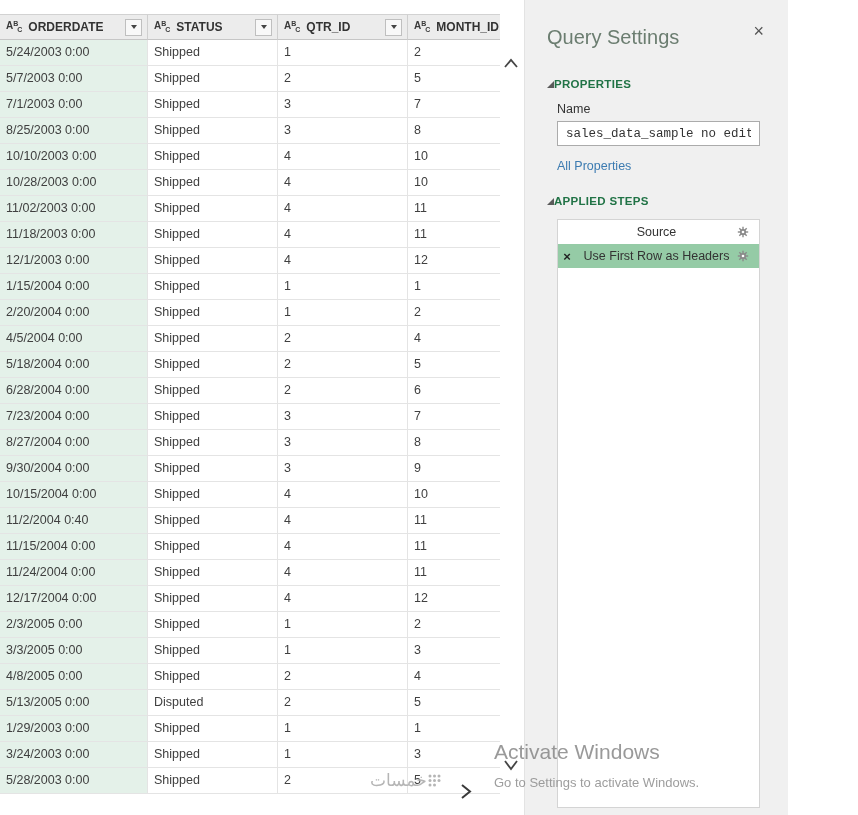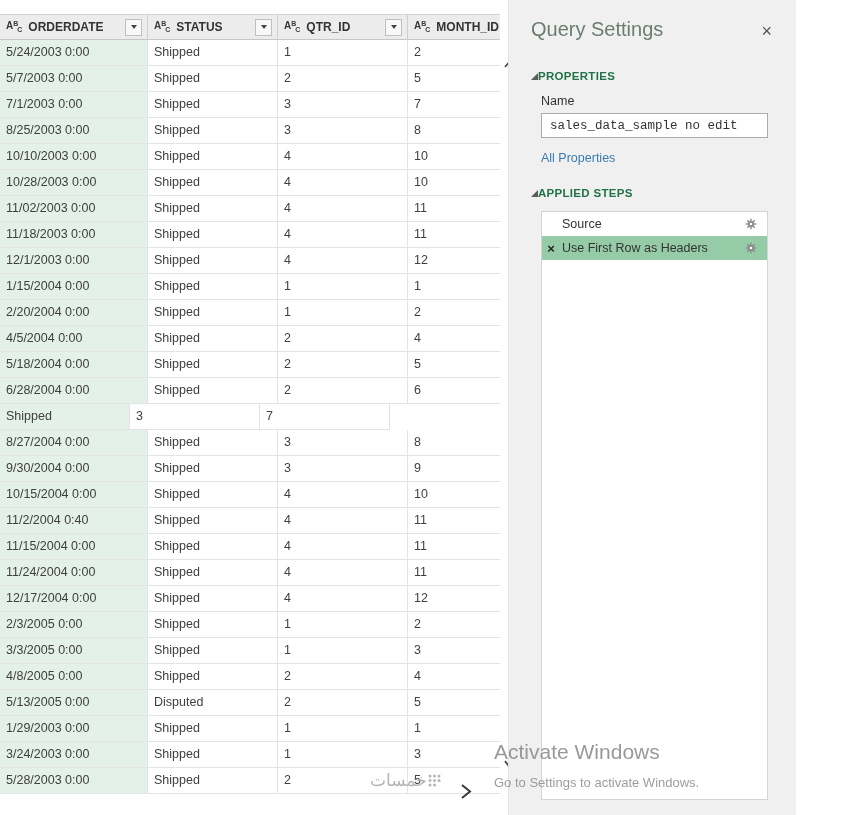--- a/index.html
+++ b/index.html
@@ -52,25 +52,25 @@
   .row .cell:first-child { background: var(--selected-column-bg, #e4f1e9); }
 
   
   .chev { position: absolute; }
   .chev-up    { left: 502px; top: 56px; }
   .chev-down  { left: 502px; top: 757px; }
   .chev-right { left: 457px; top: 782px; }
 
   
   .panel {
-    position: absolute; left: 508px; top: 0;
-    width: 288px; height: 815px;
+    position: absolute; left: 524px; top: 0;
+    width: 264px; height: 815px;
     background: var(--panel-bg, #f0f0f0);
     border-left: 1px solid #e3e3e3;
-    padding-top: 16px;
+    padding-top: 24px;
   }
   .panel-title { margin-left: 22px; font-size: 20px; line-height: 26px; font-weight: 400; color: #6b7d70; }
   .close-x { position: absolute; top: 22px; right: 24px; font-size: 18px; line-height: 18px; color: #555; cursor: default; }
 
   .section { margin: 28px 28px 0 22px; }
   .section + .section { margin-top: 21px; }
   .section-head { display: flex; align-items: center; cursor: default; }
   .expander { width: 0; height: 0; border-left: 7px solid transparent; border-bottom: 7px solid #5a5a5a; }
   .section-title { color: var(--accent-green, #217346); font-weight: bold; font-size: 11.5px; letter-spacing: .3px; }
 
@@ -84,21 +84,21 @@
   }
   .all-props { display: inline-block; margin-top: 13px; font-size: 12.5px; color: var(--link-blue, #3c7bb1); text-decoration: none; cursor: pointer; }
 
   .steps-box {
     margin: 12px 0 0 10px; width: calc(100% - 10px); height: 589px;
     background: #fff; border: 1px solid #d4d4d4; overflow: hidden;
   }
   .step { display: flex; align-items: center; height: 24px; font-size: 12.5px; color: #333; padding-right: 4px; }
   .step.selected { background: var(--selected-step-bg, #95cba6); }
   .del-slot { width: 18px; display: flex; justify-content: center; font-size: 13px; font-weight: bold; color: #222; }
-  .slabel { flex: 1; white-space: nowrap; overflow: hidden; padding-left: 2px; }
+  .slabel { flex: 1; white-space: nowrap; overflow: hidden; padding-left: 2px; text-align: center; }
   .gear-btn { width: 16px; display: flex; align-items: center; justify-content: center; margin-right: 4px; }
 
   
   .wm1 { position: absolute; left: 494px; top: 740px; font-size: 21px; color: rgba(128,128,128,.8); pointer-events: none; }
   .wm2 { position: absolute; left: 494px; top: 775px; font-size: 13px; color: rgba(140,140,140,.85); pointer-events: none; }
   .khamsat { position: absolute; left: 370px; top: 770px; display: flex; align-items: center; gap: 0; font-size: 17px; color: #b5b5b5; pointer-events: none; }
 </style>
 </head>
 <body>
 
@@ -227,20 +227,21 @@
           <div class="cell col2">2</div>
           <div class="cell col3">5</div>
         </div>
         <div class="row">
           <div class="cell col0">6/28/2004 0:00</div>
           <div class="cell col1">Shipped</div>
           <div class="cell col2">2</div>
           <div class="cell col3">6</div>
         </div>
         <div class="row">
+          <div class="cell col0">7/23/2004 0:00</div>
           <div class="cell col1">Shipped</div>
           <div class="cell col2">3</div>
           <div class="cell col3">7</div>
         </div>
         <div class="row">
           <div class="cell col0">8/27/2004 0:00</div>
           <div class="cell col1">Shipped</div>
           <div class="cell col2">3</div>
           <div class="cell col3">8</div>
         </div>

